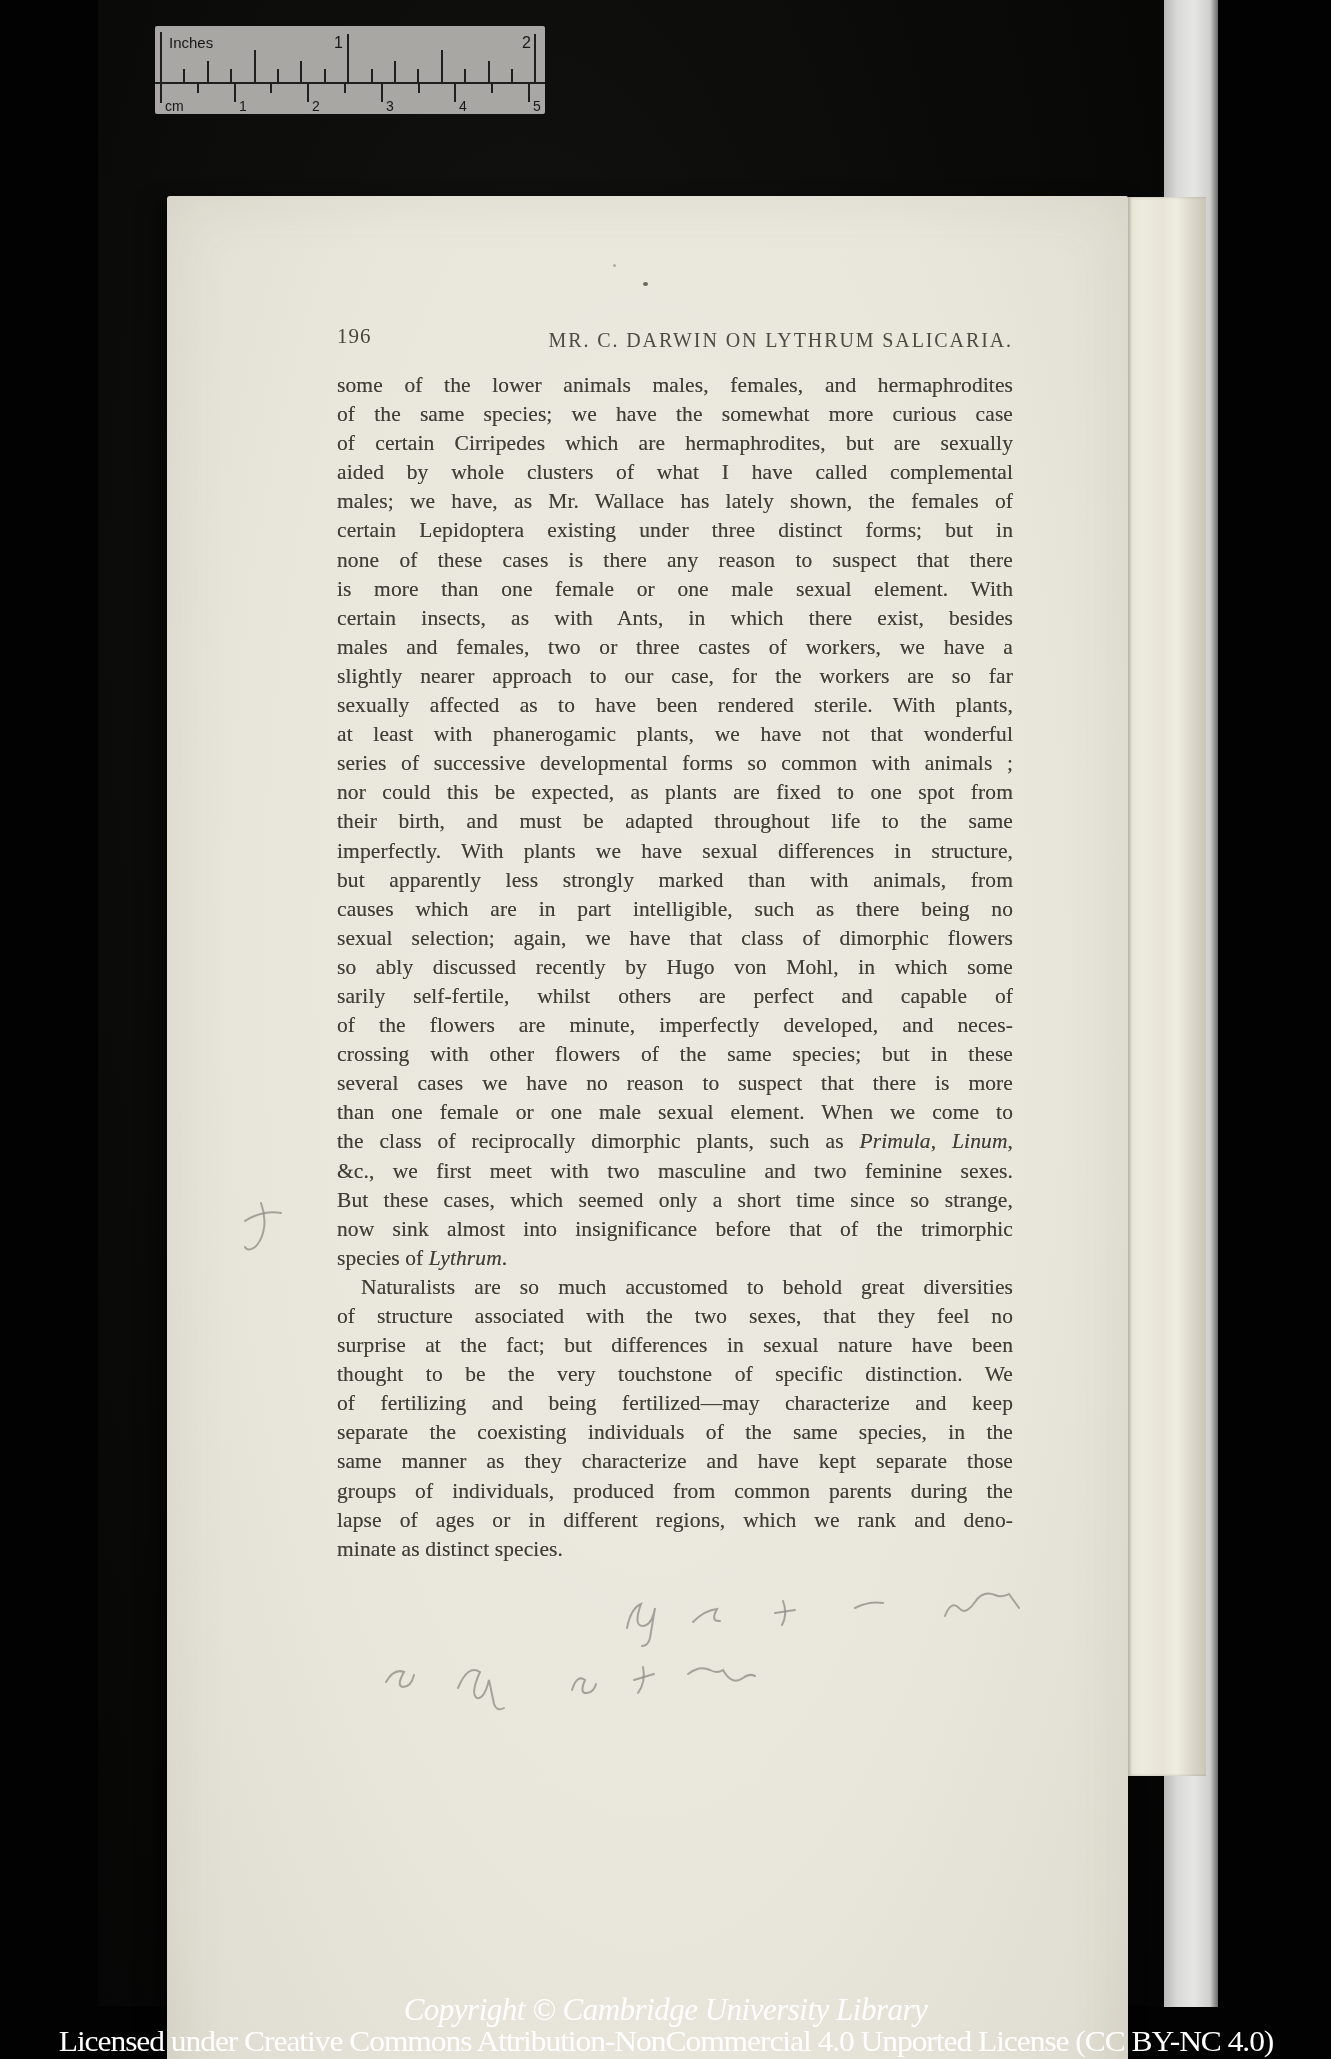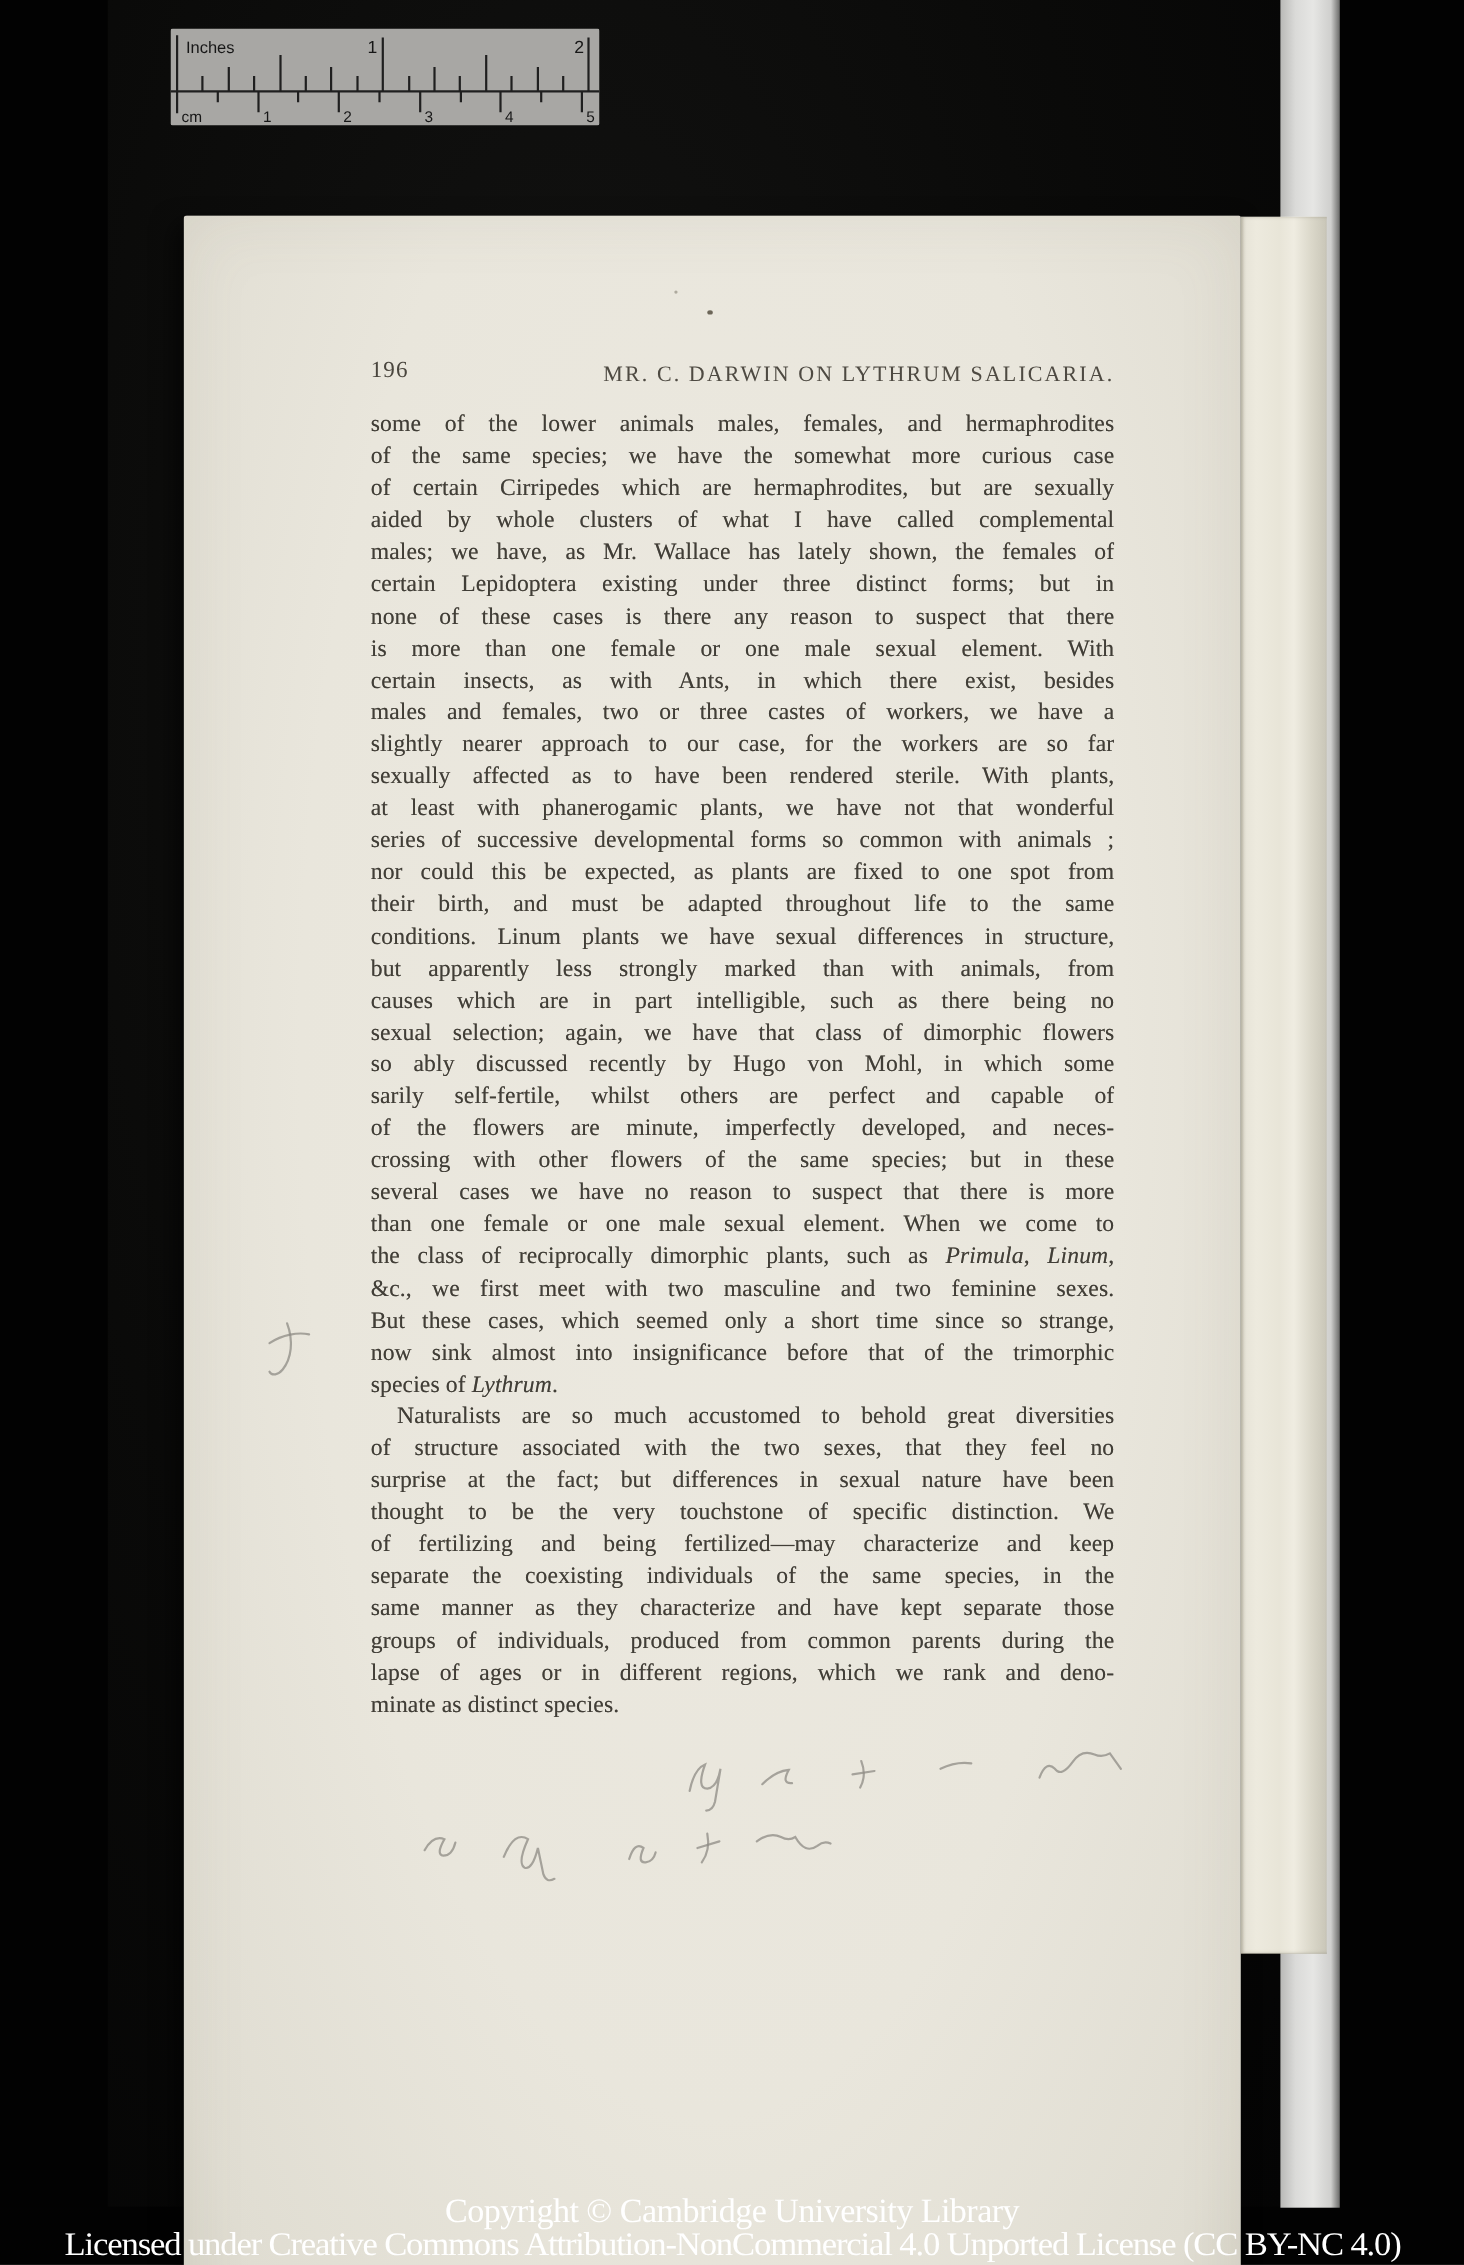--- a/index.html
+++ b/index.html
@@ -52,21 +52,21 @@
   .it{font-style:italic;}
   .pencil{position:absolute;}
   .pencil path{fill:none;stroke:var(--pencil);stroke-width:2;stroke-linecap:round;opacity:.75;}
   .speck{position:absolute;border-radius:50%;background:#564f41;}
   .speck.s1{left:476px;top:86px;width:5px;height:4px;opacity:.85;}
   .speck.s2{left:446px;top:68px;width:3px;height:3px;opacity:.4;}
   
   .footer div{
     position:absolute;left:50%;white-space:nowrap;color:var(--footer_text);
   }
-  .f1{top:1992px;font-size:31px;letter-spacing:-.5px;transform:translateX(-50%);}
+  .f1{top:1992px;font-size:31px;letter-spacing:-.5px;transform:translateX(-50%);font-style:italic;}
   .f2{top:2024px;font-size:30px;letter-spacing:-1px;transform:translateX(-50%) scaleX(1.05);}
 </style>
 </head>
 <body>
 
 <div class="scene">
 
   <div class="cover"></div>
 
   <div class="edge-strip"></div>
@@ -135,21 +135,21 @@
         <div class="tl"><span>none of these cases is there any reason to suspect that there</span></div>
         <div class="tl"><span>is more than one female or one male sexual element.  With</span></div>
         <div class="tl"><span>certain insects, as with Ants, in which there exist, besides</span></div>
         <div class="tl"><span>males and females, two or three castes of workers, we have a</span></div>
         <div class="tl"><span>slightly nearer approach to our case, for the workers are so far</span></div>
         <div class="tl"><span>sexually affected as to have been rendered sterile.  With plants,</span></div>
         <div class="tl"><span>at least with phanerogamic plants, we have not that wonderful</span></div>
         <div class="tl"><span>series of successive developmental forms so common with animals ;</span></div>
         <div class="tl"><span>nor could this be expected, as plants are fixed to one spot from</span></div>
         <div class="tl"><span>their birth, and must be adapted throughout life to the same</span></div>
-        <div class="tl"><span>conditions.  Linum plants we have sexual differences in structure,</span></div>
+        <div class="tl"><span>imperfectly.  With plants we have sexual differences in structure,</span></div>
         <div class="tl"><span>but apparently less strongly marked than with animals, from</span></div>
         <div class="tl"><span>causes which are in part intelligible, such as there being no</span></div>
         <div class="tl"><span>sexual selection; again, we have that class of dimorphic flowers</span></div>
         <div class="tl"><span>so ably discussed recently by Hugo von Mohl, in which some</span></div>
         <div class="tl"><span>sarily self-fertile, whilst others are perfect and capable of</span></div>
         <div class="tl"><span>of the flowers are minute, imperfectly developed, and neces-</span></div>
         <div class="tl"><span>crossing with other flowers of the same species; but in these</span></div>
         <div class="tl"><span>several cases we have no reason to suspect that there is more</span></div>
         <div class="tl"><span>than one female or one male sexual element.  When we come to</span></div>
         <div class="tl"><span>the class of reciprocally dimorphic plants, such as </span><span class="it">Primula</span><span>, </span><span class="it">Linum</span><span>,</span></div>

